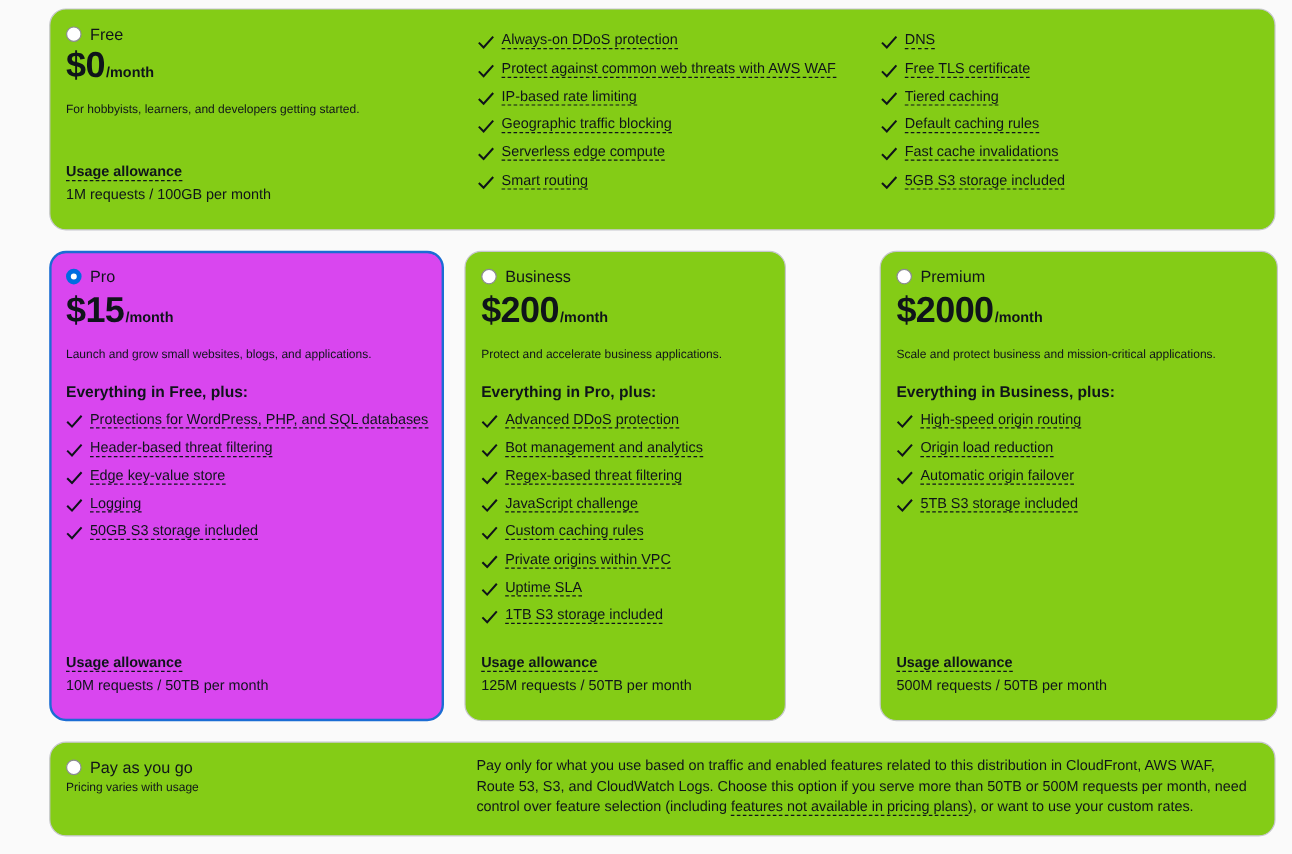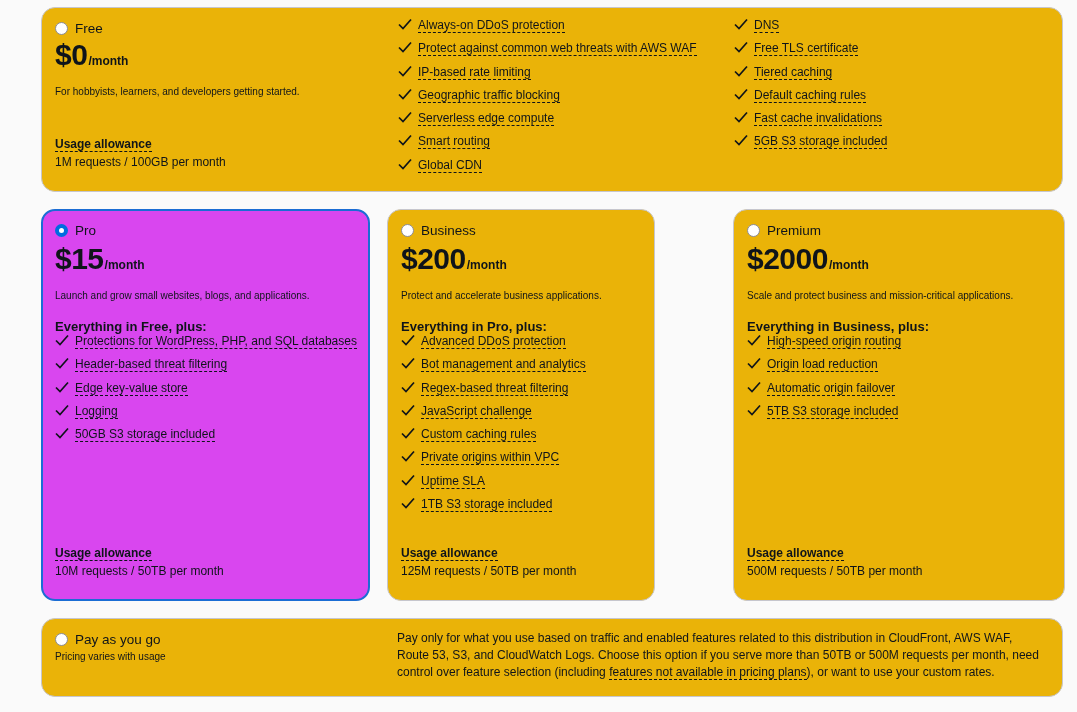--- a/index.html
+++ b/index.html
@@ -5,21 +5,21 @@
     * { box-sizing: border-box; margin: 0; padding: 0; }
     html, body { width: 1077px; height: 712px; overflow: hidden; }
     body {
       background: #fafafa;
       font-family: "Liberation Sans", "DejaVu Sans", sans-serif;
       color: #0f141a;
       position: relative;
     }
     .card {
       position: absolute;
-      background: #eab308;
+      background: #84cc16;
       border: 1px solid #c6c6cd;
       border-radius: 14px;
     }
     .card.selected {
       background: #d946ef;
       border: 2px solid #1b6dd4;
     }
     .radio-row { display: flex; align-items: center; gap: 7px; }
     .radio {
       width: 13px; height: 13px; border-radius: 50%;
@@ -31,21 +31,21 @@
       background: #fff;
     }
     .plan-name { font-size: 13.5px; color: #0f141a; }
     .price { margin-top: 4px; display: flex; align-items: baseline; }
     .price-amount { font-size: 30px; font-weight: bold; letter-spacing: -0.5px; color: #0f141a; }
     .price-unit { font-size: 12px; font-weight: bold; margin-left: 1px; }
     .desc { font-size: 10px; color: #0f141a; margin-top: 14px; }
     .plus-heading { font-size: 13px; font-weight: bold; margin-top: 18px; margin-bottom: 0; }
     .feat-list { list-style: none; }
     .feat {
-      display: flex; align-items: flex-start; height: 23.3px; font-size: 12px;
+      display: flex; align-items: flex-end; height: 23.3px; font-size: 12px;
     }
     .check { width: 14px; height: 12px; margin-right: 6px; flex: none; }
     .feat-text {
       border-bottom: 1px dashed #0f141a;
       line-height: 14px;
       cursor: pointer;
     }
     .usage {
       position: absolute; left: 13px; bottom: 28px;
     }
@@ -109,26 +109,20 @@
           <path d="M1 6.5 L5 10.5 L13 1.5" stroke="#0f141a" stroke-width="1.7" fill="none"></path>
         </svg>
         <span class="feat-text">Serverless edge compute</span>
       </li>
     <li class="feat">
         <svg class="check" viewBox="0 0 14 12">
           <path d="M1 6.5 L5 10.5 L13 1.5" stroke="#0f141a" stroke-width="1.7" fill="none"></path>
         </svg>
         <span class="feat-text">Smart routing</span>
       </li>
-    <li class="feat">
-        <svg class="check" viewBox="0 0 14 12">
-          <path d="M1 6.5 L5 10.5 L13 1.5" stroke="#0f141a" stroke-width="1.7" fill="none"></path>
-        </svg>
-        <span class="feat-text">Global CDN</span>
-      </li>
   </ul>
 
   <ul class="feat-list free-col" style="left:692px; top:10px;">
     <li class="feat">
         <svg class="check" viewBox="0 0 14 12">
           <path d="M1 6.5 L5 10.5 L13 1.5" stroke="#0f141a" stroke-width="1.7" fill="none"></path>
         </svg>
         <span class="feat-text">DNS</span>
       </li>
     <li class="feat">

